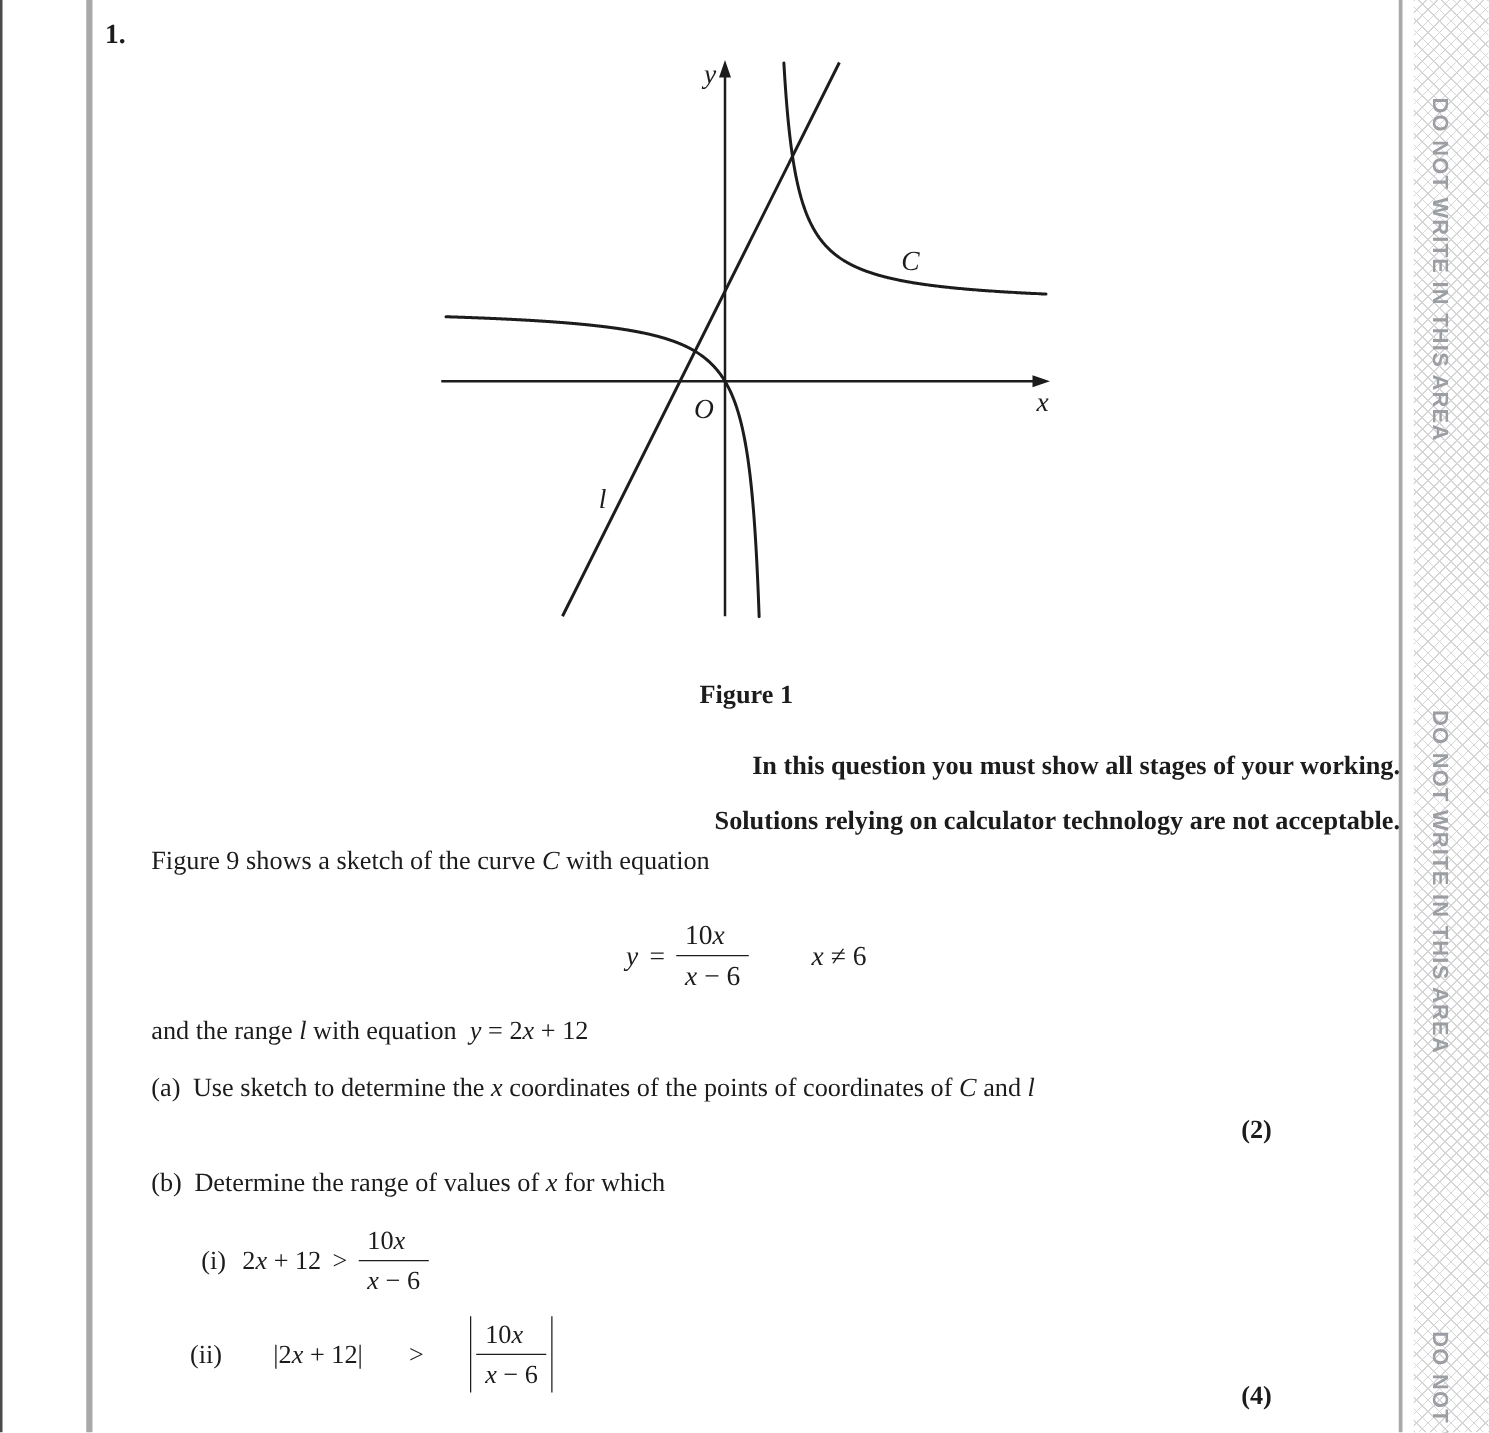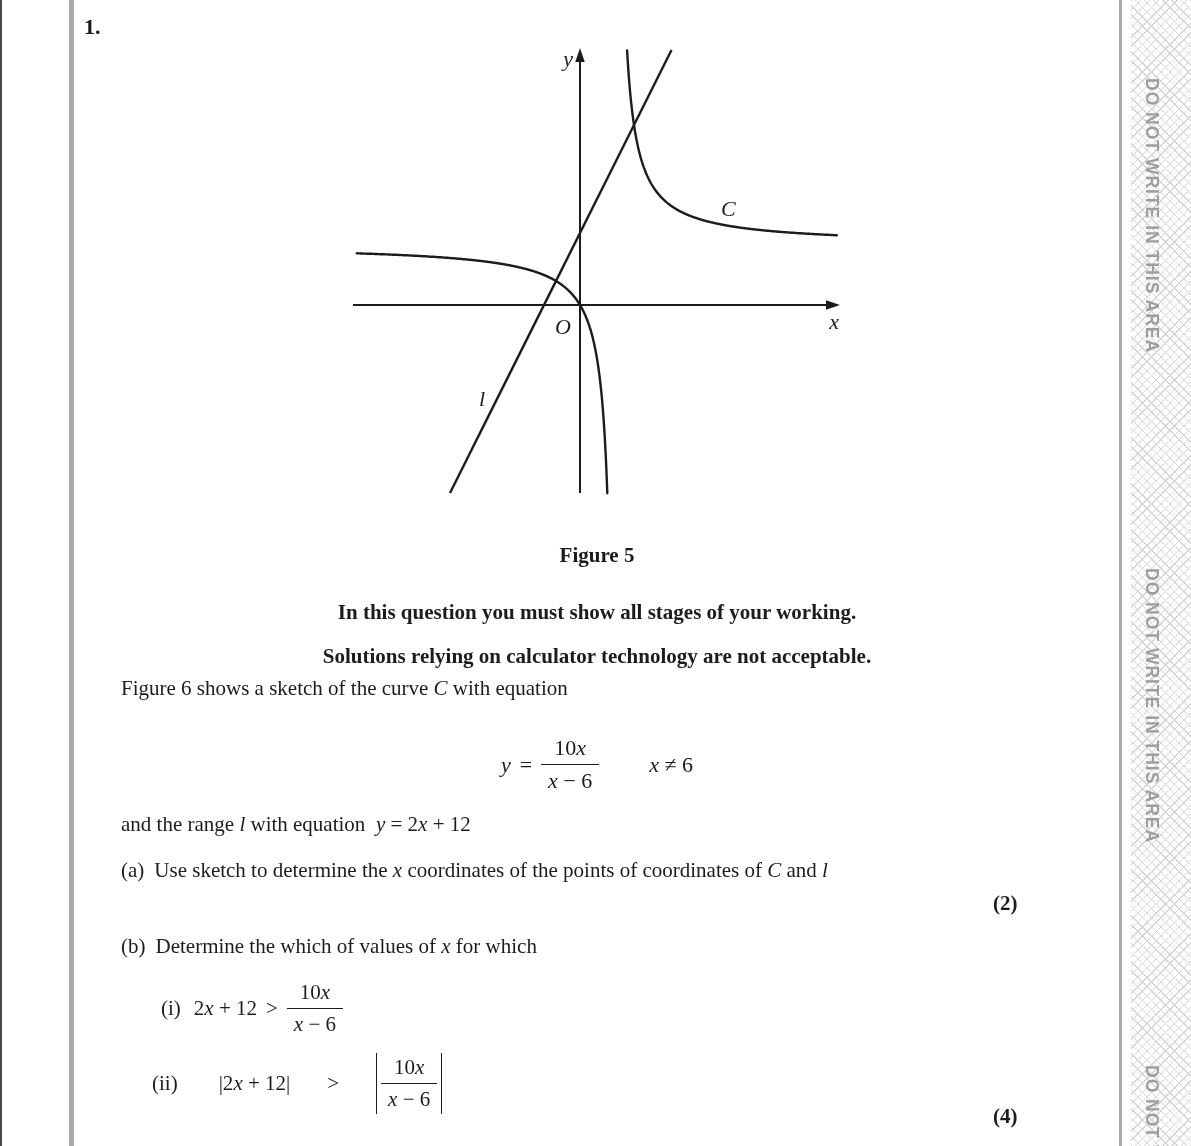--- a/index.html
+++ b/index.html
@@ -28,39 +28,39 @@
     font-size:17.5px; letter-spacing:1px; color:#9b9ea3; white-space:nowrap;
   }
   .dnw-1 { top:78px; }
   .dnw-2 { top:568px; }
   .dnw-3 { top:1065px; }
 
   
   .qnum { left:84px; top:14px; font-size:22px; font-weight:bold; }
   .centered-band { left:74px; width:1046px; text-align:center; }
   .fig-caption { top:543px; font-size:21px; font-weight:bold; }
-  .instr { font-size:21px; font-weight:bold; }
+  .instr { font-size:21px; font-weight:bold;text-align:right; }
   .instr-1 { top:600px; }
   .instr-2 { top:644px; }
   .body-line { font-size:21px; white-space:nowrap; }
   .intro-line { left:121px; top:676px; }
   .line-def { left:121px; top:812px; }
   .part-line { left:121px; top:858px; display:flex; }
   .part-line.b { top:934px; }
   .part-label { margin-right:10px; }
   .marks { font-size:21px; font-weight:bold; width:40px; text-align:left; }
   .marks-a { left:993px; top:891px; }
   .marks-b { left:993px; top:1104px; }
 
   i, .it { font-style:italic; }
 
   
   .math-row { display:flex; align-items:center; font-size:22px; }
   .eq-row { left:74px; top:735px; width:1046px; justify-content:center; }
-  .frac { display:inline-block; text-align:center; vertical-align:middle; }
+  .frac { display:inline-block; vertical-align:middle; }
   .frac .num { display:block; border-bottom:1.6px solid #1c1c1c; padding:0 7px 3px 7px; }
   .frac .den { display:block; padding:3px 7px 0 7px; }
   .eq-gap { display:inline-block; width:50px; }
   .ineq-row { font-size:21px; }
   .ineq-i  { left:161px; top:980px; }
   .ineq-ii { left:152px; top:1053px;gap:28px; }
   .ineq-label { margin-right:13px; }
   .rel { margin:0 9px; }
   .abs-bars {
     display:inline-block; vertical-align:middle;
@@ -99,25 +99,25 @@
     <path id="curve-c-path" fill="none" stroke="#1c1c1c" stroke-width="2.4" stroke-linecap="round" d="M 16.8 218.3 L 17.1 218.3 17.4 218.4 17.7 218.4 18.0 218.4 18.3 218.4 18.6 218.4 18.9 218.4 19.2 218.4 19.5 218.4 19.8 218.4 20.1 218.4 20.4 218.5 20.7 218.5 21.0 218.5 21.3 218.5 21.6 218.5 21.9 218.5 22.2 218.5 22.5 218.5 22.8 218.5 23.1 218.5 23.4 218.6 23.7 218.6 24.0 218.6 24.3 218.6 24.6 218.6 24.9 218.6 25.2 218.6 25.5 218.6 25.8 218.6 26.1 218.6 26.4 218.7 26.7 218.7 27.0 218.7 27.3 218.7 27.6 218.7 27.9 218.7 28.2 218.7 28.5 218.7 28.8 218.7 29.1 218.7 29.4 218.8 29.7 218.8 30.0 218.8 30.3 218.8 30.6 218.8 30.9 218.8 31.2 218.8 31.5 218.8 31.8 218.8 32.1 218.9 32.4 218.9 32.7 218.9 33.0 218.9 33.3 218.9 33.6 218.9 33.9 218.9 34.2 218.9 34.5 218.9 34.8 219.0 35.1 219.0 35.4 219.0 35.7 219.0 36.0 219.0 36.3 219.0 36.6 219.0 36.9 219.0 37.2 219.0 37.5 219.1 37.8 219.1 38.1 219.1 38.4 219.1 38.7 219.1 39.0 219.1 39.3 219.1 39.6 219.1 39.9 219.1 40.2 219.2 40.5 219.2 40.8 219.2 41.1 219.2 41.4 219.2 41.7 219.2 42.0 219.2 42.3 219.2 42.6 219.3 42.9 219.3 43.2 219.3 43.5 219.3 43.8 219.3 44.1 219.3 44.4 219.3 44.7 219.3 45.0 219.4 45.3 219.4 45.6 219.4 45.9 219.4 46.2 219.4 46.5 219.4 46.8 219.4 47.1 219.4 47.4 219.4 47.7 219.5 48.0 219.5 48.3 219.5 48.6 219.5 48.9 219.5 49.2 219.5 49.5 219.5 49.8 219.5 50.1 219.6 50.4 219.6 50.7 219.6 51.0 219.6 51.3 219.6 51.6 219.6 51.9 219.6 52.2 219.7 52.5 219.7 52.8 219.7 53.1 219.7 53.4 219.7 53.7 219.7 54.0 219.7 54.3 219.7 54.6 219.8 54.9 219.8 55.2 219.8 55.5 219.8 55.8 219.8 56.1 219.8 56.4 219.8 56.7 219.8 57.0 219.9 57.3 219.9 57.6 219.9 57.9 219.9 58.2 219.9 58.5 219.9 58.8 219.9 59.1 220.0 59.4 220.0 59.7 220.0 60.0 220.0 60.3 220.0 60.6 220.0 60.9 220.0 61.2 220.1 61.5 220.1 61.8 220.1 62.1 220.1 62.4 220.1 62.7 220.1 63.0 220.1 63.3 220.2 63.6 220.2 63.9 220.2 64.2 220.2 64.5 220.2 64.8 220.2 65.1 220.2 65.4 220.3 65.7 220.3 66.0 220.3 66.3 220.3 66.6 220.3 66.9 220.3 67.2 220.3 67.5 220.4 67.8 220.4 68.1 220.4 68.4 220.4 68.7 220.4 69.0 220.4 69.3 220.4 69.6 220.5 69.9 220.5 70.2 220.5 70.5 220.5 70.8 220.5 71.1 220.5 71.4 220.6 71.7 220.6 72.0 220.6 72.3 220.6 72.6 220.6 72.9 220.6 73.2 220.7 73.5 220.7 73.8 220.7 74.1 220.7 74.4 220.7 74.7 220.7 75.0 220.7 75.3 220.8 75.6 220.8 75.9 220.8 76.2 220.8 76.5 220.8 76.8 220.8 77.1 220.9 77.4 220.9 77.7 220.9 78.0 220.9 78.3 220.9 78.6 220.9 78.9 221.0 79.2 221.0 79.5 221.0 79.8 221.0 80.1 221.0 80.4 221.0 80.7 221.1 81.0 221.1 81.3 221.1 81.6 221.1 81.9 221.1 82.2 221.1 82.5 221.2 82.8 221.2 83.1 221.2 83.4 221.2 83.7 221.2 84.0 221.2 84.3 221.3 84.6 221.3 84.9 221.3 85.2 221.3 85.5 221.3 85.8 221.4 86.1 221.4 86.4 221.4 86.7 221.4 87.0 221.4 87.3 221.4 87.6 221.5 87.9 221.5 88.2 221.5 88.5 221.5 88.8 221.5 89.1 221.6 89.4 221.6 89.7 221.6 90.0 221.6 90.3 221.6 90.6 221.7 90.9 221.7 91.2 221.7 91.5 221.7 91.8 221.7 92.1 221.7 92.4 221.8 92.7 221.8 93.0 221.8 93.3 221.8 93.6 221.8 93.9 221.9 94.2 221.9 94.5 221.9 94.8 221.9 95.1 221.9 95.4 222.0 95.7 222.0 96.0 222.0 96.3 222.0 96.6 222.0 96.9 222.1 97.2 222.1 97.5 222.1 97.8 222.1 98.1 222.1 98.4 222.2 98.7 222.2 99.0 222.2 99.3 222.2 99.6 222.2 99.9 222.3 100.2 222.3 100.5 222.3 100.8 222.3 101.1 222.3 101.4 222.4 101.7 222.4 102.0 222.4 102.3 222.4 102.6 222.5 102.9 222.5 103.2 222.5 103.5 222.5 103.8 222.5 104.1 222.6 104.4 222.6 104.7 222.6 105.0 222.6 105.3 222.7 105.6 222.7 105.9 222.7 106.2 222.7 106.5 222.7 106.8 222.8 107.1 222.8 107.4 222.8 107.7 222.8 108.0 222.9 108.3 222.9 108.6 222.9 108.9 222.9 109.2 222.9 109.5 223.0 109.8 223.0 110.1 223.0 110.4 223.0 110.7 223.1 111.0 223.1 111.3 223.1 111.6 223.1 111.9 223.2 112.2 223.2 112.5 223.2 112.8 223.2 113.1 223.3 113.4 223.3 113.7 223.3 114.0 223.3 114.3 223.4 114.6 223.4 114.9 223.4 115.2 223.4 115.5 223.5 115.8 223.5 116.1 223.5 116.4 223.5 116.7 223.6 117.0 223.6 117.3 223.6 117.6 223.6 117.9 223.7 118.2 223.7 118.5 223.7 118.8 223.7 119.1 223.8 119.4 223.8 119.7 223.8 120.0 223.8 120.3 223.9 120.6 223.9 120.9 223.9 121.2 224.0 121.5 224.0 121.8 224.0 122.1 224.0 122.4 224.1 122.7 224.1 123.0 224.1 123.3 224.1 123.6 224.2 123.9 224.2 124.2 224.2 124.5 224.3 124.8 224.3 125.1 224.3 125.4 224.3 125.7 224.4 126.0 224.4 126.3 224.4 126.6 224.5 126.9 224.5 127.2 224.5 127.5 224.5 127.8 224.6 128.1 224.6 128.4 224.6 128.7 224.7 129.0 224.7 129.3 224.7 129.6 224.8 129.9 224.8 130.2 224.8 130.5 224.8 130.8 224.9 131.1 224.9 131.4 224.9 131.7 225.0 132.0 225.0 132.3 225.0 132.6 225.1 132.9 225.1 133.2 225.1 133.5 225.2 133.8 225.2 134.1 225.2 134.4 225.3 134.7 225.3 135.0 225.3 135.3 225.4 135.6 225.4 135.9 225.4 136.2 225.5 136.5 225.5 136.8 225.5 137.1 225.6 137.4 225.6 137.7 225.6 138.0 225.7 138.3 225.7 138.6 225.7 138.9 225.8 139.2 225.8 139.5 225.8 139.8 225.9 140.1 225.9 140.4 225.9 140.7 226.0 141.0 226.0 141.3 226.0 141.6 226.1 141.9 226.1 142.2 226.1 142.5 226.2 142.8 226.2 143.1 226.3 143.4 226.3 143.7 226.3 144.0 226.4 144.3 226.4 144.6 226.4 144.9 226.5 145.2 226.5 145.5 226.6 145.8 226.6 146.1 226.6 146.4 226.7 146.7 226.7 147.0 226.7 147.3 226.8 147.6 226.8 147.9 226.9 148.2 226.9 148.5 226.9 148.8 227.0 149.1 227.0 149.4 227.1 149.7 227.1 150.0 227.1 150.3 227.2 150.6 227.2 150.9 227.3 151.2 227.3 151.5 227.3 151.8 227.4 152.1 227.4 152.4 227.5 152.7 227.5 153.0 227.6 153.3 227.6 153.6 227.6 153.9 227.7 154.2 227.7 154.5 227.8 154.8 227.8 155.1 227.9 155.4 227.9 155.7 228.0 156.0 228.0 156.3 228.0 156.6 228.1 156.9 228.1 157.2 228.2 157.5 228.2 157.8 228.3 158.1 228.3 158.4 228.4 158.7 228.4 159.0 228.5 159.3 228.5 159.6 228.6 159.9 228.6 160.2 228.7 160.5 228.7 160.8 228.7 161.1 228.8 161.4 228.8 161.7 228.9 162.0 228.9 162.3 229.0 162.6 229.0 162.9 229.1 163.2 229.1 163.5 229.2 163.8 229.3 164.1 229.3 164.4 229.4 164.7 229.4 165.0 229.5 165.3 229.5 165.6 229.6 165.9 229.6 166.2 229.7 166.5 229.7 166.8 229.8 167.1 229.8 167.4 229.9 167.7 229.9 168.0 230.0 168.3 230.1 168.6 230.1 168.9 230.2 169.2 230.2 169.5 230.3 169.8 230.3 170.1 230.4 170.4 230.5 170.7 230.5 171.0 230.6 171.3 230.6 171.6 230.7 171.9 230.7 172.2 230.8 172.5 230.9 172.8 230.9 173.1 231.0 173.4 231.1 173.7 231.1 174.0 231.2 174.3 231.2 174.6 231.3 174.9 231.4 175.2 231.4 175.5 231.5 175.8 231.6 176.1 231.6 176.4 231.7 176.7 231.8 177.0 231.8 177.3 231.9 177.6 232.0 177.9 232.0 178.2 232.1 178.5 232.2 178.8 232.2 179.1 232.3 179.4 232.4 179.7 232.4 180.0 232.5 180.3 232.6 180.6 232.6 180.9 232.7 181.2 232.8 181.5 232.9 181.8 232.9 182.1 233.0 182.4 233.1 182.7 233.2 183.0 233.2 183.3 233.3 183.6 233.4 183.9 233.5 184.2 233.5 184.5 233.6 184.8 233.7 185.1 233.8 185.4 233.8 185.7 233.9 186.0 234.0 186.3 234.1 186.6 234.2 186.9 234.2 187.2 234.3 187.5 234.4 187.8 234.5 188.1 234.6 188.4 234.7 188.7 234.7 189.0 234.8 189.3 234.9 189.6 235.0 189.9 235.1 190.2 235.2 190.5 235.3 190.8 235.4 191.1 235.4 191.4 235.5 191.7 235.6 192.0 235.7 192.3 235.8 192.6 235.9 192.9 236.0 193.2 236.1 193.5 236.2 193.8 236.3 194.1 236.4 194.4 236.5 194.7 236.6 195.0 236.7 195.3 236.8 195.6 236.9 195.9 237.0 196.2 237.1 196.5 237.2 196.8 237.3 197.1 237.4 197.4 237.5 197.7 237.6 198.0 237.7 198.3 237.8 198.6 237.9 198.9 238.0 199.2 238.1 199.5 238.2 199.8 238.3 200.1 238.5 200.4 238.6 200.7 238.7 201.0 238.8 201.3 238.9 201.6 239.0 201.9 239.1 202.2 239.3 202.5 239.4 202.8 239.5 203.1 239.6 203.4 239.8 203.7 239.9 204.0 240.0 204.3 240.1 204.6 240.3 204.9 240.4 205.2 240.5 205.5 240.6 205.8 240.8 206.1 240.9 206.4 241.0 206.7 241.2 207.0 241.3 207.3 241.4 207.6 241.6 207.9 241.7 208.2 241.9 208.5 242.0 208.8 242.1 209.1 242.3 209.4 242.4 209.7 242.6 210.0 242.7 210.3 242.9 210.6 243.0 210.9 243.2 211.2 243.3 211.5 243.5 211.8 243.6 212.1 243.8 212.4 244.0 212.7 244.1 213.0 244.3 213.3 244.4 213.6 244.6 213.9 244.8 214.2 245.0 214.5 245.1 214.8 245.3 215.1 245.5 215.4 245.6 215.7 245.8 216.0 246.0 216.3 246.2 216.6 246.4 216.9 246.5 217.2 246.7 217.5 246.9 217.8 247.1 218.1 247.3 218.4 247.5 218.7 247.7 219.0 247.9 219.3 248.1 219.6 248.3 219.9 248.5 220.2 248.7 220.5 248.9 220.8 249.1 221.1 249.3 221.4 249.6 221.7 249.8 222.0 250.0 222.3 250.2 222.6 250.4 222.9 250.7 223.2 250.9 223.5 251.1 223.8 251.4 224.1 251.6 224.4 251.9 224.7 252.1 225.0 252.4 225.3 252.6 225.6 252.9 225.9 253.1 226.2 253.4 226.5 253.6 226.8 253.9 227.1 254.2 227.4 254.4 227.7 254.7 228.0 255.0 228.3 255.3 228.6 255.6 228.9 255.9 229.2 256.2 229.5 256.5 229.8 256.8 230.1 257.1 230.4 257.4 230.7 257.7 231.0 258.0 231.3 258.3 231.6 258.6 231.9 259.0 232.2 259.3 232.5 259.7 232.8 260.0 233.1 260.3 233.4 260.7 233.7 261.1 234.0 261.4 234.3 261.8 234.6 262.2 234.9 262.6 235.2 262.9 235.5 263.3 235.8 263.7 236.1 264.1 236.4 264.5 236.7 265.0 237.0 265.4 237.3 265.8 237.6 266.3 237.9 266.7 238.2 267.1 238.5 267.6 238.8 268.1 239.1 268.5 239.4 269.0 239.7 269.5 240.0 270.0 240.3 270.5 240.6 271.0 240.9 271.5 241.2 272.1 241.5 272.6 241.8 273.2 242.1 273.7 242.4 274.3 242.7 274.9 243.0 275.5 243.3 276.1 243.6 276.7 243.9 277.3 244.2 277.9 244.5 278.6 244.8 279.2 245.1 279.9 245.4 280.6 245.7 281.3 246.0 282.0 246.3 282.7 246.6 283.5 246.9 284.2 247.2 285.0 247.5 285.8 247.8 286.6 248.1 287.4 248.4 288.3 248.7 289.1 249.0 290.0 249.3 290.9 249.6 291.8 249.9 292.8 250.2 293.7 250.5 294.7 250.8 295.7 251.1 296.7 251.4 297.8 251.7 298.9 252.0 300.0 252.3 301.1 252.6 302.3 252.9 303.5 253.2 304.7 253.5 306.0 253.8 307.3 254.1 308.6 254.4 310.0 254.7 311.4 255.0 312.9 255.3 314.3 255.6 315.9 255.9 317.5 256.2 319.1 256.5 320.8 256.8 322.5 257.1 324.3 257.4 326.1 257.7 328.0 258.0 330.0 258.3 332.0 258.6 334.1 258.9 336.3 259.2 338.6 259.5 340.9 259.8 343.3 260.1 345.8 260.4 348.5 260.7 351.2 261.0 354.0 261.3 356.9 261.6 360.0 261.9 363.2 262.2 366.5 262.5 370.0 262.8 373.6 263.1 377.4 263.4 381.4 263.7 385.6 264.0 390.0 264.3 394.6 264.6 399.5 264.9 404.6 265.2 410.0 265.5 415.7 265.8 421.8 266.1 428.2 266.4 435.0 266.7 442.3 267.0 450.0 267.3 458.3 M 287.1 15.4 L 287.4 20.5 287.7 25.4 288.0 30.0 288.3 34.4 288.6 38.6 288.9 42.6 289.2 46.4 289.5 50.0 289.8 53.5 290.1 56.8 290.4 60.0 290.7 63.1 291.0 66.0 291.3 68.8 291.6 71.5 291.9 74.2 292.2 76.7 292.5 79.1 292.8 81.4 293.1 83.7 293.4 85.9 293.7 88.0 294.0 90.0 294.3 92.0 294.6 93.9 294.9 95.7 295.2 97.5 295.5 99.2 295.8 100.9 296.1 102.5 296.4 104.1 296.7 105.7 297.0 107.1 297.3 108.6 297.6 110.0 297.9 111.4 298.2 112.7 298.5 114.0 298.8 115.3 299.1 116.5 299.4 117.7 299.7 118.9 300.0 120.0 300.3 121.1 300.6 122.2 300.9 123.3 301.2 124.3 301.5 125.3 301.8 126.3 302.1 127.2 302.4 128.2 302.7 129.1 303.0 130.0 303.3 130.9 303.6 131.7 303.9 132.6 304.2 133.4 304.5 134.2 304.8 135.0 305.1 135.8 305.4 136.5 305.7 137.3 306.0 138.0 306.3 138.7 306.6 139.4 306.9 140.1 307.2 140.8 307.5 141.4 307.8 142.1 308.1 142.7 308.4 143.3 308.7 143.9 309.0 144.5 309.3 145.1 309.6 145.7 309.9 146.3 310.2 146.8 310.5 147.4 310.8 147.9 311.1 148.5 311.4 149.0 311.7 149.5 312.0 150.0 312.3 150.5 312.6 151.0 312.9 151.5 313.2 151.9 313.5 152.4 313.8 152.9 314.1 153.3 314.4 153.8 314.7 154.2 315.0 154.6 315.3 155.0 315.6 155.5 315.9 155.9 316.2 156.3 316.5 156.7 316.8 157.1 317.1 157.4 317.4 157.8 317.7 158.2 318.0 158.6 318.3 158.9 318.6 159.3 318.9 159.7 319.2 160.0 319.5 160.3 319.8 160.7 320.1 161.0 320.4 161.4 320.7 161.7 321.0 162.0 321.3 162.3 321.6 162.6 321.9 162.9 322.2 163.2 322.5 163.5 322.8 163.8 323.1 164.1 323.4 164.4 323.7 164.7 324.0 165.0 324.3 165.3 324.6 165.6 324.9 165.8 325.2 166.1 325.5 166.4 325.8 166.6 326.1 166.9 326.4 167.1 326.7 167.4 327.0 167.6 327.3 167.9 327.6 168.1 327.9 168.4 328.2 168.6 328.5 168.9 328.8 169.1 329.1 169.3 329.4 169.6 329.7 169.8 330.0 170.0 330.3 170.2 330.6 170.4 330.9 170.7 331.2 170.9 331.5 171.1 331.8 171.3 332.1 171.5 332.4 171.7 332.7 171.9 333.0 172.1 333.3 172.3 333.6 172.5 333.9 172.7 334.2 172.9 334.5 173.1 334.8 173.3 335.1 173.5 335.4 173.6 335.7 173.8 336.0 174.0 336.3 174.2 336.6 174.4 336.9 174.5 337.2 174.7 337.5 174.9 337.8 175.0 338.1 175.2 338.4 175.4 338.7 175.6 339.0 175.7 339.3 175.9 339.6 176.0 339.9 176.2 340.2 176.4 340.5 176.5 340.8 176.7 341.1 176.8 341.4 177.0 341.7 177.1 342.0 177.3 342.3 177.4 342.6 177.6 342.9 177.7 343.2 177.9 343.5 178.0 343.8 178.1 344.1 178.3 344.4 178.4 344.7 178.6 345.0 178.7 345.3 178.8 345.6 179.0 345.9 179.1 346.2 179.2 346.5 179.4 346.8 179.5 347.1 179.6 347.4 179.7 347.7 179.9 348.0 180.0 348.3 180.1 348.6 180.2 348.9 180.4 349.2 180.5 349.5 180.6 349.8 180.7 350.1 180.9 350.4 181.0 350.7 181.1 351.0 181.2 351.3 181.3 351.6 181.4 351.9 181.5 352.2 181.7 352.5 181.8 352.8 181.9 353.1 182.0 353.4 182.1 353.7 182.2 354.0 182.3 354.3 182.4 354.6 182.5 354.9 182.6 355.2 182.7 355.5 182.8 355.8 182.9 356.1 183.0 356.4 183.1 356.7 183.2 357.0 183.3 357.3 183.4 357.6 183.5 357.9 183.6 358.2 183.7 358.5 183.8 358.8 183.9 359.1 184.0 359.4 184.1 359.7 184.2 360.0 184.3 360.3 184.4 360.6 184.5 360.9 184.6 361.2 184.6 361.5 184.7 361.8 184.8 362.1 184.9 362.4 185.0 362.7 185.1 363.0 185.2 363.3 185.3 363.6 185.3 363.9 185.4 364.2 185.5 364.5 185.6 364.8 185.7 365.1 185.8 365.4 185.8 365.7 185.9 366.0 186.0 366.3 186.1 366.6 186.2 366.9 186.2 367.2 186.3 367.5 186.4 367.8 186.5 368.1 186.5 368.4 186.6 368.7 186.7 369.0 186.8 369.3 186.8 369.6 186.9 369.9 187.0 370.2 187.1 370.5 187.1 370.8 187.2 371.1 187.3 371.4 187.4 371.7 187.4 372.0 187.5 372.3 187.6 372.6 187.6 372.9 187.7 373.2 187.8 373.5 187.8 373.8 187.9 374.1 188.0 374.4 188.0 374.7 188.1 375.0 188.2 375.3 188.2 375.6 188.3 375.9 188.4 376.2 188.4 376.5 188.5 376.8 188.6 377.1 188.6 377.4 188.7 377.7 188.8 378.0 188.8 378.3 188.9 378.6 188.9 378.9 189.0 379.2 189.1 379.5 189.1 379.8 189.2 380.1 189.3 380.4 189.3 380.7 189.4 381.0 189.4 381.3 189.5 381.6 189.5 381.9 189.6 382.2 189.7 382.5 189.7 382.8 189.8 383.1 189.8 383.4 189.9 383.7 189.9 384.0 190.0 384.3 190.1 384.6 190.1 384.9 190.2 385.2 190.2 385.5 190.3 385.8 190.3 386.1 190.4 386.4 190.4 386.7 190.5 387.0 190.5 387.3 190.6 387.6 190.6 387.9 190.7 388.2 190.7 388.5 190.8 388.8 190.9 389.1 190.9 389.4 191.0 389.7 191.0 390.0 191.1 390.3 191.1 390.6 191.2 390.9 191.2 391.2 191.3 391.5 191.3 391.8 191.3 392.1 191.4 392.4 191.4 392.7 191.5 393.0 191.5 393.3 191.6 393.6 191.6 393.9 191.7 394.2 191.7 394.5 191.8 394.8 191.8 395.1 191.9 395.4 191.9 395.7 192.0 396.0 192.0 396.3 192.0 396.6 192.1 396.9 192.1 397.2 192.2 397.5 192.2 397.8 192.3 398.1 192.3 398.4 192.4 398.7 192.4 399.0 192.4 399.3 192.5 399.6 192.5 399.9 192.6 400.2 192.6 400.5 192.7 400.8 192.7 401.1 192.7 401.4 192.8 401.7 192.8 402.0 192.9 402.3 192.9 402.6 192.9 402.9 193.0 403.2 193.0 403.5 193.1 403.8 193.1 404.1 193.1 404.4 193.2 404.7 193.2 405.0 193.3 405.3 193.3 405.6 193.3 405.9 193.4 406.2 193.4 406.5 193.4 406.8 193.5 407.1 193.5 407.4 193.6 407.7 193.6 408.0 193.6 408.3 193.7 408.6 193.7 408.9 193.7 409.2 193.8 409.5 193.8 409.8 193.9 410.1 193.9 410.4 193.9 410.7 194.0 411.0 194.0 411.3 194.0 411.6 194.1 411.9 194.1 412.2 194.1 412.5 194.2 412.8 194.2 413.1 194.2 413.4 194.3 413.7 194.3 414.0 194.3 414.3 194.4 414.6 194.4 414.9 194.4 415.2 194.5 415.5 194.5 415.8 194.5 416.1 194.6 416.4 194.6 416.7 194.6 417.0 194.7 417.3 194.7 417.6 194.7 417.9 194.8 418.2 194.8 418.5 194.8 418.8 194.9 419.1 194.9 419.4 194.9 419.7 195.0 420.0 195.0 420.3 195.0 420.6 195.1 420.9 195.1 421.2 195.1 421.5 195.2 421.8 195.2 422.1 195.2 422.4 195.2 422.7 195.3 423.0 195.3 423.3 195.3 423.6 195.4 423.9 195.4 424.2 195.4 424.5 195.5 424.8 195.5 425.1 195.5 425.4 195.5 425.7 195.6 426.0 195.6 426.3 195.6 426.6 195.7 426.9 195.7 427.2 195.7 427.5 195.7 427.8 195.8 428.1 195.8 428.4 195.8 428.7 195.9 429.0 195.9 429.3 195.9 429.6 195.9 429.9 196.0 430.2 196.0 430.5 196.0 430.8 196.0 431.1 196.1 431.4 196.1 431.7 196.1 432.0 196.2 432.3 196.2 432.6 196.2 432.9 196.2 433.2 196.3 433.5 196.3 433.8 196.3 434.1 196.3 434.4 196.4 434.7 196.4 435.0 196.4 435.3 196.4 435.6 196.5 435.9 196.5 436.2 196.5 436.5 196.5 436.8 196.6 437.1 196.6 437.4 196.6 437.7 196.6 438.0 196.7 438.3 196.7 438.6 196.7 438.9 196.7 439.2 196.8 439.5 196.8 439.8 196.8 440.1 196.8 440.4 196.9 440.7 196.9 441.0 196.9 441.3 196.9 441.6 197.0 441.9 197.0 442.2 197.0 442.5 197.0 442.8 197.1 443.1 197.1 443.4 197.1 443.7 197.1 444.0 197.1 444.3 197.2 444.6 197.2 444.9 197.2 445.2 197.2 445.5 197.3 445.8 197.3 446.1 197.3 446.4 197.3 446.7 197.3 447.0 197.4 447.3 197.4 447.6 197.4 447.9 197.4 448.2 197.5 448.5 197.5 448.8 197.5 449.1 197.5 449.4 197.5 449.7 197.6 450.0 197.6 450.3 197.6 450.6 197.6 450.9 197.7 451.2 197.7 451.5 197.7 451.8 197.7 452.1 197.7 452.4 197.8 452.7 197.8 453.0 197.8 453.3 197.8 453.6 197.8 453.9 197.9 454.2 197.9 454.5 197.9 454.8 197.9 455.1 197.9 455.4 198.0 455.7 198.0 456.0 198.0 456.3 198.0 456.6 198.0 456.9 198.1 457.2 198.1 457.5 198.1 457.8 198.1 458.1 198.1 458.4 198.2 458.7 198.2 459.0 198.2 459.3 198.2 459.6 198.2 459.9 198.3 460.2 198.3 460.5 198.3 460.8 198.3 461.1 198.3 461.4 198.3 461.7 198.4 462.0 198.4 462.3 198.4 462.6 198.4 462.9 198.4 463.2 198.5 463.5 198.5 463.8 198.5 464.1 198.5 464.4 198.5 464.7 198.6 465.0 198.6 465.3 198.6 465.6 198.6 465.9 198.6 466.2 198.6 466.5 198.7 466.8 198.7 467.1 198.7 467.4 198.7 467.7 198.7 468.0 198.8 468.3 198.8 468.6 198.8 468.9 198.8 469.2 198.8 469.5 198.8 469.8 198.9 470.1 198.9 470.4 198.9 470.7 198.9 471.0 198.9 471.3 198.9 471.6 199.0 471.9 199.0 472.2 199.0 472.5 199.0 472.8 199.0 473.1 199.0 473.4 199.1 473.7 199.1 474.0 199.1 474.3 199.1 474.6 199.1 474.9 199.1 475.2 199.2 475.5 199.2 475.8 199.2 476.1 199.2 476.4 199.2 476.7 199.2 477.0 199.3 477.3 199.3 477.6 199.3 477.9 199.3 478.2 199.3 478.5 199.3 478.8 199.3 479.1 199.4 479.4 199.4 479.7 199.4 480.0 199.4 480.3 199.4 480.6 199.4 480.9 199.5 481.2 199.5 481.5 199.5 481.8 199.5 482.1 199.5 482.4 199.5 482.7 199.6 483.0 199.6 483.3 199.6 483.6 199.6 483.9 199.6 484.2 199.6 484.5 199.6 484.8 199.7 485.1 199.7 485.4 199.7 485.7 199.7 486.0 199.7 486.3 199.7 486.6 199.7 486.9 199.8 487.2 199.8 487.5 199.8 487.8 199.8 488.1 199.8 488.4 199.8 488.7 199.8 489.0 199.9 489.3 199.9 489.6 199.9 489.9 199.9 490.2 199.9 490.5 199.9 490.8 199.9 491.1 200.0 491.4 200.0 491.7 200.0 492.0 200.0 492.3 200.0 492.6 200.0 492.9 200.0 493.2 200.1 493.5 200.1 493.8 200.1 494.1 200.1 494.4 200.1 494.7 200.1 495.0 200.1 495.3 200.2 495.6 200.2 495.9 200.2 496.2 200.2 496.5 200.2 496.8 200.2"></path>
 
     <text x="233" y="31" text-anchor="end">y</text>
     <text x="499" y="294" text-anchor="end">x</text>
     <text x="231" y="299" text-anchor="end">O</text>
     <text x="381" y="181">C</text>
     <text x="139" y="371">l</text>
   </svg>
 </div>
 
-<div class="abs centered-band fig-caption">Figure 5</div>
+<div class="abs centered-band fig-caption">Figure 1</div>
 <div class="abs centered-band instr instr-1">In this question you must show all stages of your working.</div>
 <div class="abs centered-band instr instr-2">Solutions relying on calculator technology are not acceptable.</div>
 
-<p class="abs body-line intro-line"><span>Figure 6 shows a sketch of the curve </span><i>C</i><span> with equation</span></p>
+<p class="abs body-line intro-line"><span>Figure 9 shows a sketch of the curve </span><i>C</i><span> with equation</span></p>
 
 <div class="abs math-row eq-row">
   <i>y</i>
   <span class="rel">=</span>
   <span class="frac">
     <span class="num"><span>10</span><i>x</i></span>
     <span class="den"><i>x</i>&nbsp;<span>−</span>&nbsp;<span>6</span></span>
   </span>
   <span class="eq-gap"></span>
   <span><i>x</i>&nbsp;<span>≠</span>&nbsp;<span>6</span></span>
@@ -126,21 +126,21 @@
 <p class="abs body-line line-def"><span>and the range </span><i>l</i><span> with equation </span>&nbsp;<i>y</i><span> = 2</span><i>x</i><span> + 12</span></p>
 
 <div class="abs body-line part-line">
   <span class="part-label">(a)</span>
   <span><span>Use sketch to determine the </span><i>x</i><span> coordinates of the points of coordinates of </span><i>C</i><span> and </span><i>l</i></span>
 </div>
 <div class="abs marks marks-a">(2)</div>
 
 <div class="abs body-line part-line b">
   <span class="part-label">(b)</span>
-  <span><span>Determine the which of values of </span><i>x</i><span> for which</span></span>
+  <span><span>Determine the range of values of </span><i>x</i><span> for which</span></span>
 </div>
 
 <div class="abs math-row ineq-row ineq-i">
   <span class="ineq-label">(i)</span>
   <span><span>2</span><i>x</i><span> + 12</span></span>
   <span class="rel">&gt;</span>
   <span class="frac">
     <span class="num"><span>10</span><i>x</i></span>
     <span class="den"><i>x</i>&nbsp;<span>−</span>&nbsp;<span>6</span></span>
   </span>

